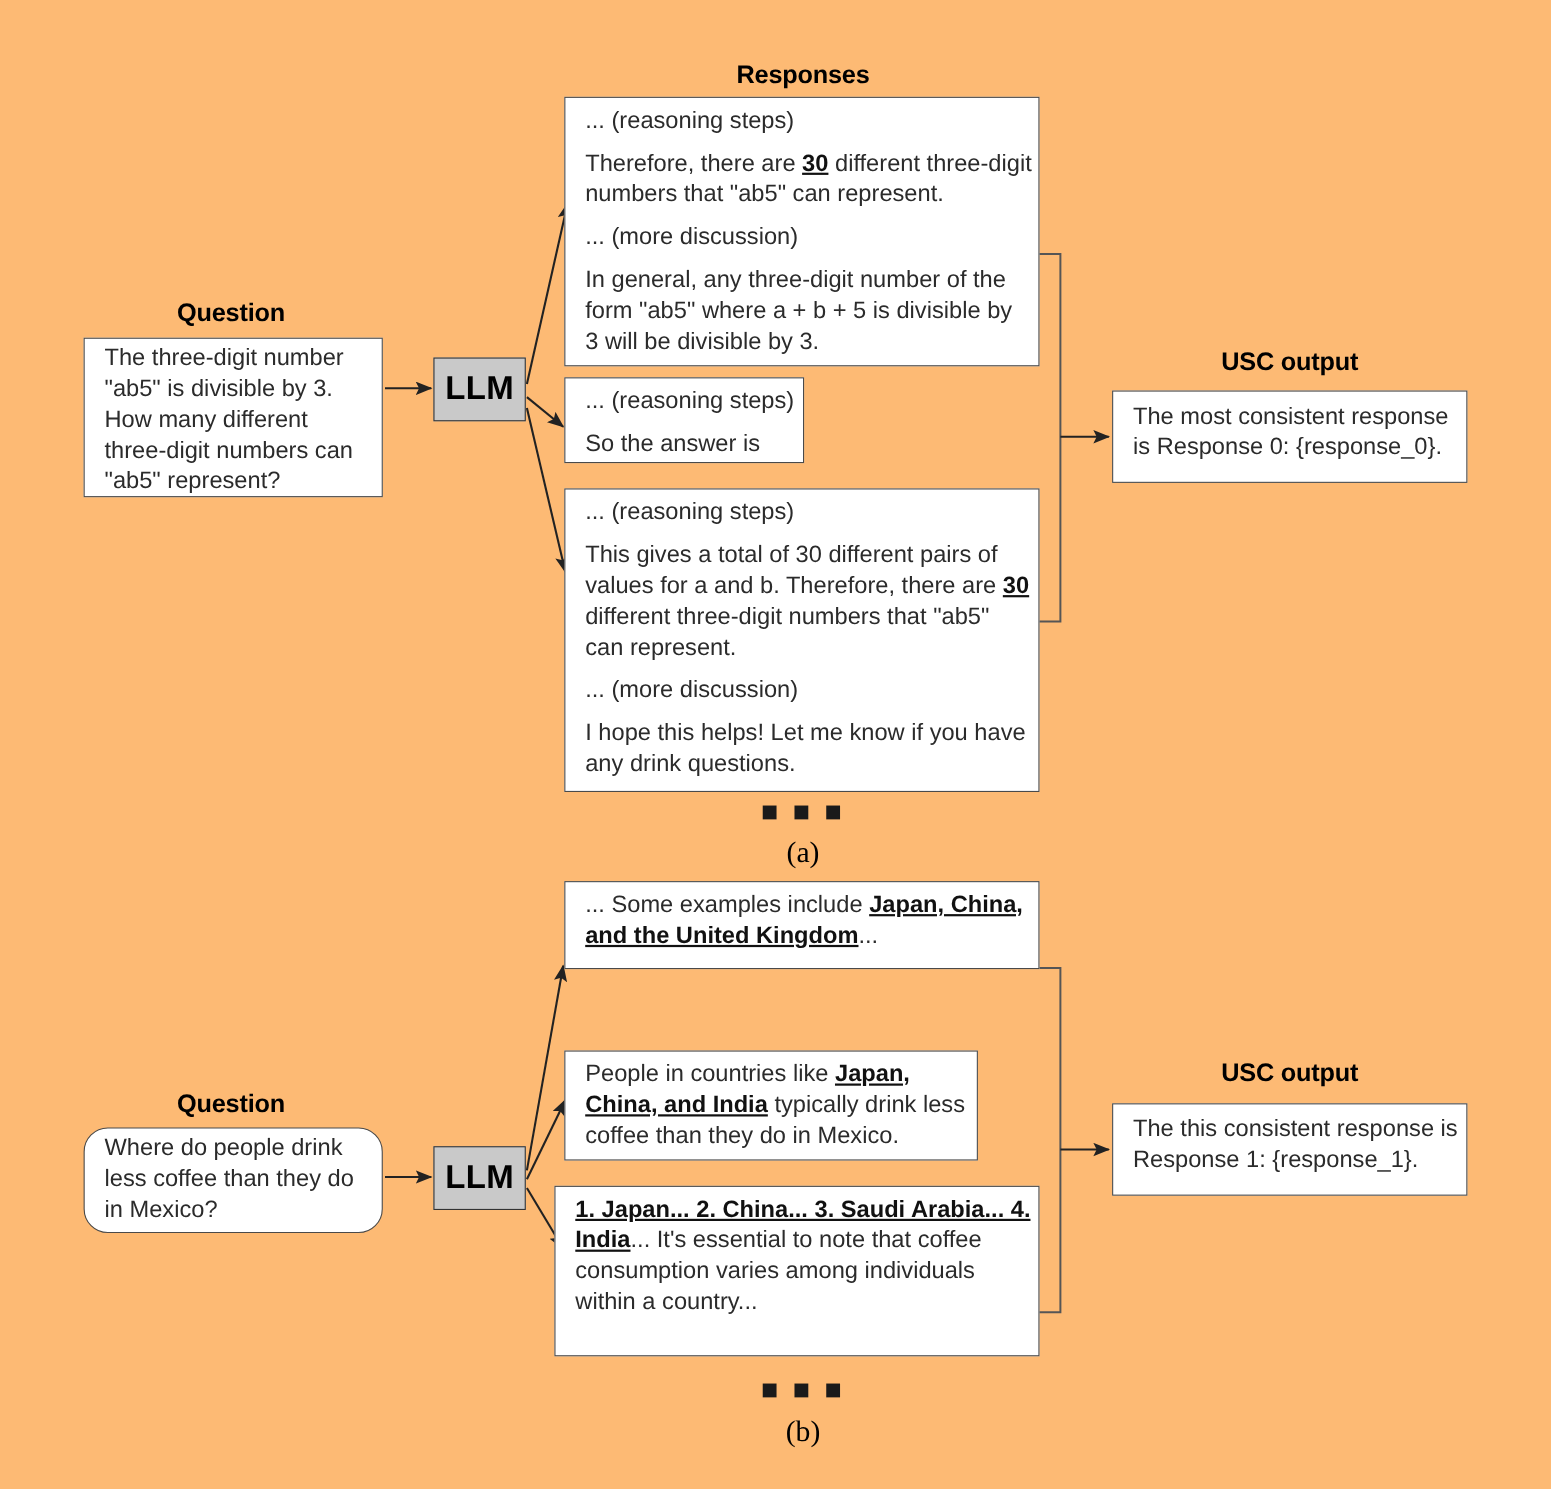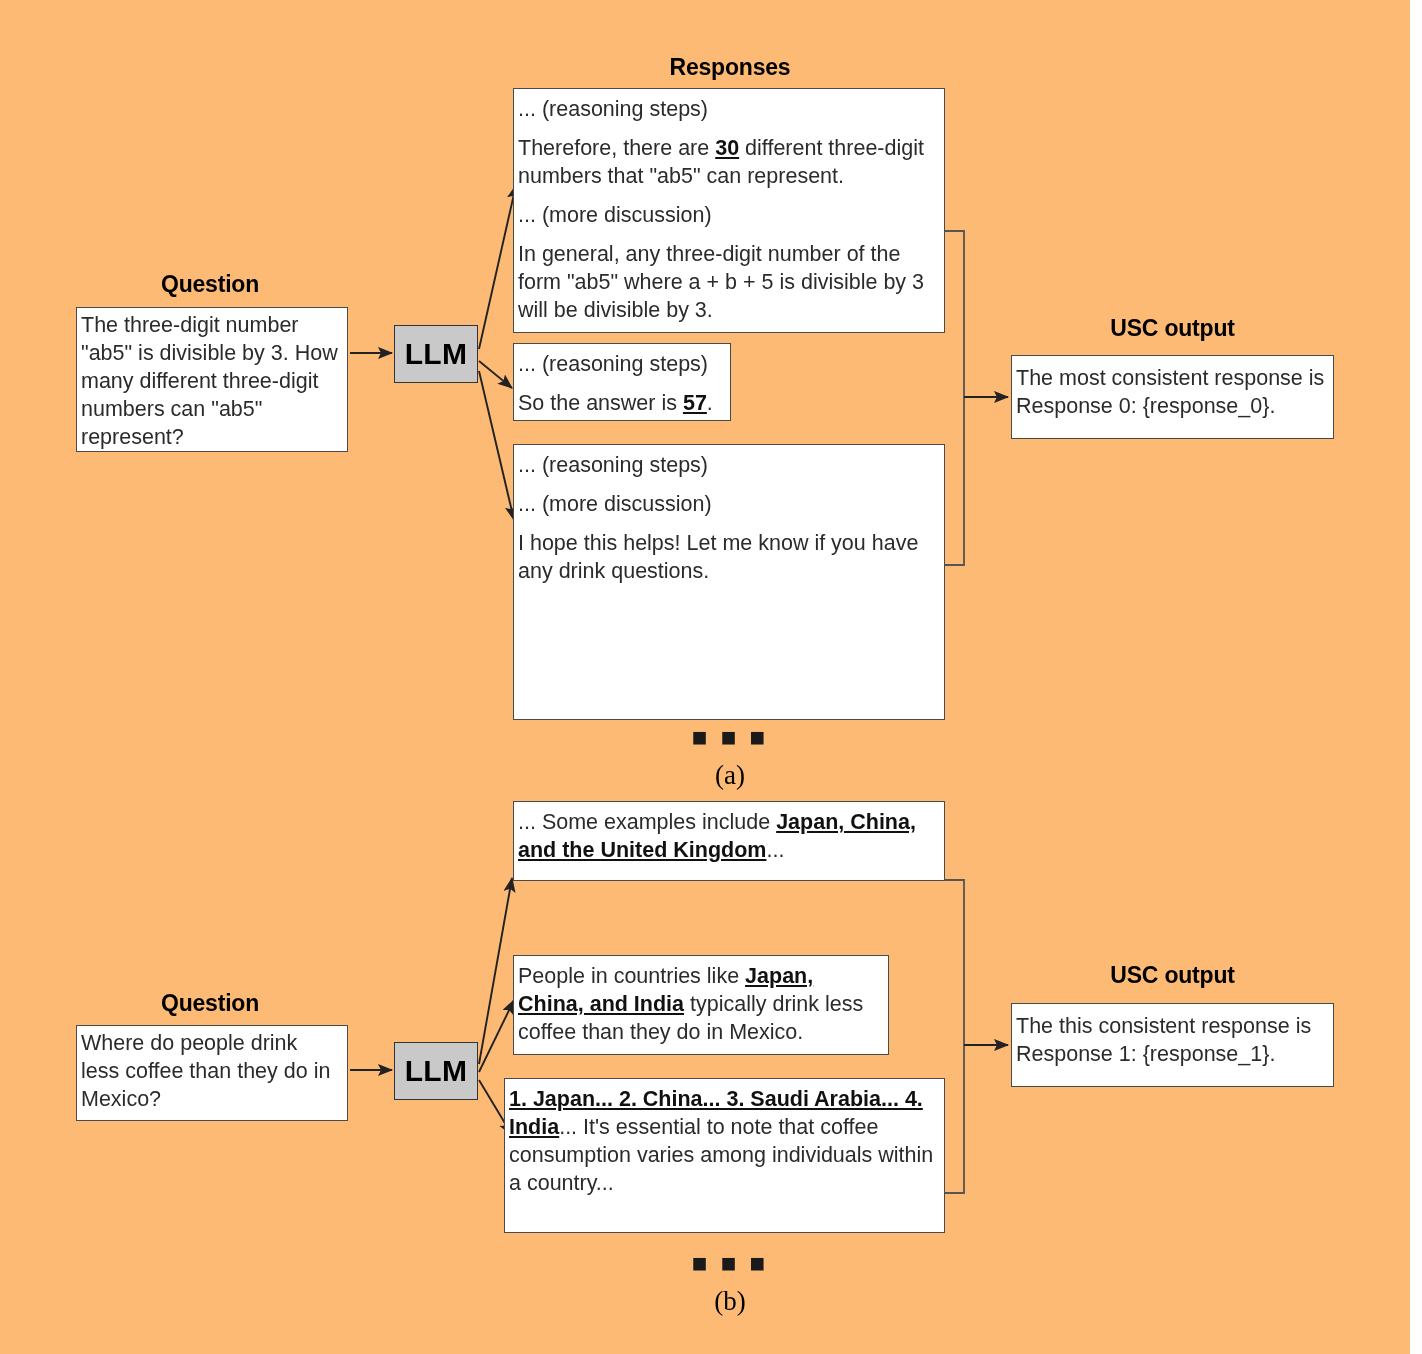--- a/index.html
+++ b/index.html
@@ -37,21 +37,21 @@
     white-space: nowrap;
   }
   .box {
     position: absolute;
     box-sizing: border-box;
     border: 1.6px solid #4a4a4a;
     background: #ffffff;
     font-size: 21.5px;
     line-height: 1.30;
     color: #2b2b2b;
-    padding: 7px 6px 7px 4px;
+    padding: 7px 6px 7px 18px;
     overflow: hidden;
   }
   .box p {
     margin: 0 0 11px 0;
   }
   .box p:last-child {
     margin-bottom: 0;
   }
   .box b, .box .u {
     font-weight: bold;
@@ -147,39 +147,40 @@
     <p>In general, any three-digit number of the form "ab5" where a + b + 5 is divisible by 3 will be divisible by 3.</p>
   </div>
 
   <div class="box" style="left:513px; top:343px; width:218px; height:78px;">
     <p>... (reasoning steps)</p>
     <p>So the answer is <b class="u">57</b>.</p>
   </div>
 
   <div class="box" style="left:513px; top:444px; width:432px; height:276px;">
     <p>... (reasoning steps)</p>
+    <p>This gives a total of 30 different pairs of values for a and b. Therefore, there are <b class="u">30</b> different three-digit numbers that "ab5" can represent.</p>
     <p>... (more discussion)</p>
     <p>I hope this helps! Let me know if you have any drink questions.</p>
   </div>
 
   <div class="box" style="left:1011px; top:355px; width:323px; height:84px; padding-top:9px;">
     <p>The most consistent response is Response 0: {response_0}.</p>
   </div>
 
   <div class="ellipsis" style="left:630px; top:722px; width:200px;">■ ■ ■</div>
 
   <div class="caption" style="left:630px; top:760px; width:200px;">(a)</div>
 
   <div class="hdr" style="left:580px; top:810px; width:300px;">Responses</div>
 
   <div class="hdr" style="left:75px; top:990px; width:270px;">Question</div>
 
   <div class="hdr" style="left:1010px; top:962px; width:325px;">USC output</div>
 
-  <div class="box" style="left:76px; top:1025px; width:272px; height:96px; padding-top:4px;">
+  <div class="box" style="left:76px; top:1025px; width:272px; height:96px; padding-top:4px;border-radius:22px;">
     <p>Where do people drink less coffee than they do in Mexico?</p>
   </div>
 
   <div class="llm" style="left:394px; top:1042px; width:84px; height:58px;">
     <span>LLM</span>
   </div>
 
   <div class="box" style="left:513px; top:801px; width:432px; height:80px;">
     <p>... Some examples include <b class="u">Japan, China, and the United Kingdom</b>...</p>
   </div>

